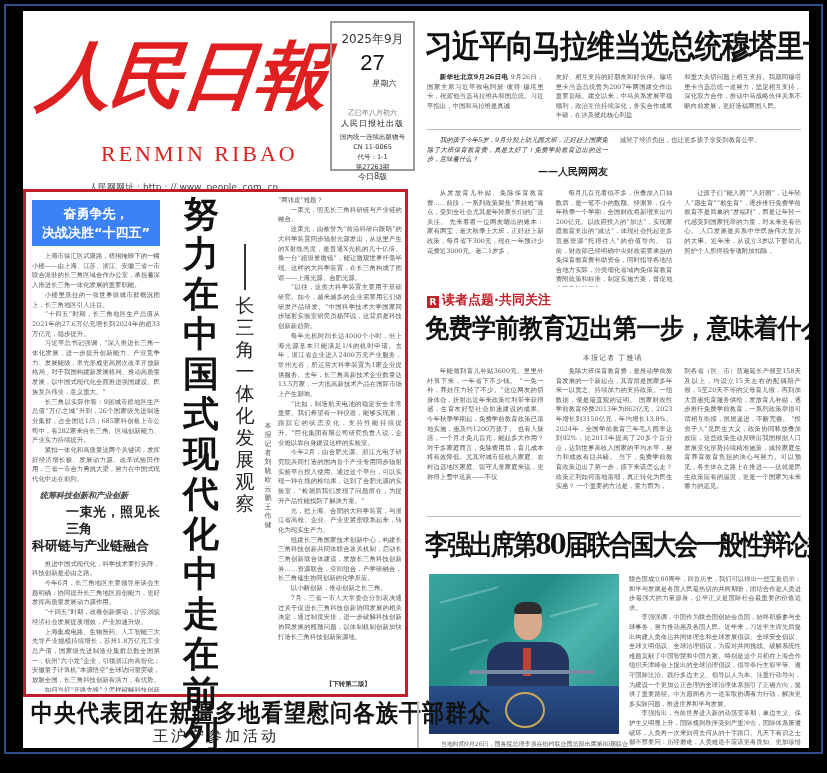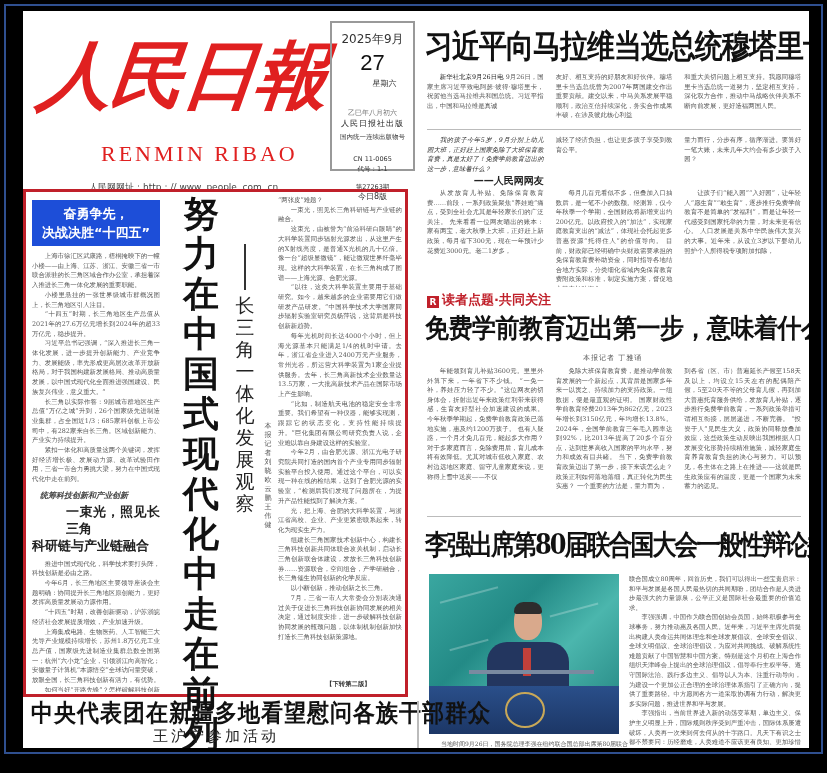--- a/index.html
+++ b/index.html
@@ -22,21 +22,21 @@
   .datebox .wk { font-size: 8px; margin-top: 2px; color: #333; padding-left: 24px; }
   .datebox .lunar { font-size: 7px; color: #777; margin-top: 19px; }
   .datebox .pub { font-size: 8px; font-family: "DejaVu Serif", serif; color: #222; letter-spacing: 1px; }
   .datebox .small { font-size: 6.5px; color: #333; margin-top: 3px; line-height: 10px; text-align: center; }
 
   
   .h-xi { position: absolute; left: 402px; top: 14px; width: 380px; font-size: 28px; font-weight: bold; color: #111; white-space: nowrap; letter-spacing: -1px; transform: scaleY(1.15); transform-origin: top left; }
   .col3 { position: absolute; display: flex; gap: 12px; }
   .col3 .c { flex: 1; font-size: 6.4px; line-height: 9.6px; color: #555; text-align: justify; text-indent: 2em; font-family: "DejaVu Serif", serif; }
   .col3 .c.noind { text-indent: 0; }
-  .b { font-weight: normal; color: #222; }
+  .b { font-weight: bold; color: #222; }
   .rule { position: absolute; height: 1px; background: #bbb; }
 
   .quote-by { text-align: right; font-weight: bold; color: #222; font-size: 10px; margin-top: 2px; font-family: "DejaVu Sans", sans-serif; }
 
   .rubric { position: absolute; left: 404px; top: 280px; font-size: 13px; font-weight: bold; color: #c0202a; white-space: nowrap; }
   .rubric .sq { display: inline-block; width: 12px; height: 12px; background: #c0202a; color: #fff; font-size: 9px; text-align: center; line-height: 12px; vertical-align: -1px; margin-right: 3px; }
   .h-edu { position: absolute; left: 402px; top: 300px; font-size: 24px; font-weight: bold; color: #111; white-space: nowrap; letter-spacing: -0.5px; transform: scaleY(1.1); transform-origin: top left; }
   .byline-edu { position: absolute; left: 560px; top: 342px; font-size: 7px; color: #555; letter-spacing: 1px; white-space: nowrap; }
 
   .h-li { position: absolute; left: 402px; top: 515px; font-size: 24px; color: #111; white-space: nowrap; letter-spacing: -2px; font-family: "DejaVu Serif", serif; font-weight: bold; transform: scaleY(1.15); transform-origin: top left; }
@@ -49,21 +49,21 @@
   .photo .speaker-body { position: absolute; left: 58px; top: 68px; width: 82px; height: 48px; background: #23365f; border-radius: 20px 20px 0 0; }
   .photo .speaker-tie { position: absolute; left: 94px; top: 74px; width: 8px; height: 28px; background: #c2403a; }
   .photo .speaker-head { position: absolute; left: 85px; top: 30px; width: 28px; height: 36px; background: #d9a98c; border-radius: 45%; }
   .photo .speaker-hair { position: absolute; left: 85px; top: 28px; width: 28px; height: 12px; background: #2d2d2d; border-radius: 14px 14px 4px 4px; }
   .photo-caption { position: absolute; left: 406px; top: 728px; width: 200px; font-size: 6px; color: #555; line-height: 9px; font-family: "DejaVu Serif", serif; text-indent: 2em; }
   .li-body { position: absolute; left: 606px; top: 563px; width: 172px; }
   .li-body .c { font-size: 6.3px; line-height: 9.6px; color: #555; text-align: justify; text-indent: 2em; font-family: "DejaVu Serif", serif; }
 
   
   .feature { position: absolute; left: 0; top: 178px; width: 385px; height: 508px; border: 3px solid #c0202a; }
-  .tag { position: absolute; left: 6px; top: 8px; width: 128px; height: 46px; background: #1d4ed8; color: #fff; text-align: center; font-weight: bold; font-size: 13px; line-height: 19px; padding-top: 4px; }
+  .tag { position: absolute; left: 6px; top: 8px; width: 128px; height: 46px; background: #3b82f6; color: #fff; text-align: center; font-weight: bold; font-size: 13px; line-height: 19px; padding-top: 4px; }
   .feat-col { position: absolute; font-size: 6.4px; line-height: 9.7px; color: #555; text-align: justify; font-family: "DejaVu Serif", serif; }
   .feat-col p { text-indent: 2em; }
   .sub-kicker { font-size: 8px; color: #444; margin-top: 6px; text-indent: 1em; font-style: italic; font-weight: bold; }
   .sub-head { font-size: 13px; color: #222; line-height: 17px; font-weight: bold; margin: 2px 0 6px; }
   .sub-head .l1 { display: block; padding-left: 34px; }
   .v-head { position: absolute; left: 145px; top: 2px; width: 60px; font-size: 36px; font-weight: bold; color: #111; line-height: 40px; text-align: center; white-space: normal; word-break: break-all; }
   .v-sub { position: absolute; left: 207px; top: 52px; width: 24px; font-family: "DejaVu Serif", serif; font-size: 19px; line-height: 22px; color: #222; text-align: center; word-break: break-all; }
   .v-sub .dash { display: block; width: 2px; height: 46px; background: #333; margin: 0 auto 4px; }
   .v-by { position: absolute; left: 236px; top: 230px; width: 12px; font-family: "DejaVu Serif", serif; font-size: 7px; line-height: 9px; color: #555; word-break: break-all; text-align: center; }
   .cont { text-align: left; font-weight: bold; color: #333; }
@@ -88,41 +88,40 @@
   <div class="logo-en">RENMIN  RIBAO</div>
   <div class="site-url">人民网网址：http：// www. people. com. cn</div>
 
   <div class="datebox">
     <div class="ym">2025年9月</div>
     <div class="day">27</div>
     <div class="wk">星期六</div>
     <div class="lunar">乙巳年八月初六</div>
     <div class="pub">人民日报社出版</div>
     <div class="small">国内统一连续出版物号</div>
-    <div class="small" style="margin-top:12px">CN 11-0065</div>
+    <div class="small" style="margin-top:0">CN 11-0065</div>
     <div class="small" style="margin-top:0">代号：1-1</div>
-    <div class="small" style="margin-top:8px">第27263期</div>
+    <div class="small" style="margin-top:0">第27263期</div>
     <div class="small" style="margin-top:0;font-size:8px">今日8版</div>
   </div>
 
   <div class="h-xi">习近平向马拉维当选总统穆塔里卡致贺电</div>
   <div class="col3" style="left:404px;top:62px;width:374px;">
     <div class="c"><span class="b">新华社北京9月26日电</span> <span>9月26日，国家主席习近平致电阿瑟·彼得·穆塔里卡，祝贺他当选马拉维共和国总统。习近平指出，中国和马拉维是真诚</span></div>
     <div class="c noind">友好、相互支持的好朋友和好伙伴。穆塔里卡当选总统曾为2007年两国建交作出重要贡献。建交以来，中马关系发展平稳顺利，政治互信持续深化，务实合作成果丰硕，在涉及彼此核心利益</div>
     <div class="c noind">和重大关切问题上相互支持。我愿同穆塔里卡当选总统一道努力，坚定相互支持，深化双方合作，推动中马战略伙伴关系不断向前发展，更好造福两国人民。</div>
   </div>
   <div class="rule" style="left:404px;top:118px;width:374px;"></div>
 
   <div class="col3" style="left:404px;top:125px;width:374px;">
     <div class="c">
       <div style="font-style:italic;color:#333">我的孩子今年5岁，9月分别上幼儿园大班，正好赶上国家免除了大班保育教育费，真是太好了！免费学前教育迈出的这一步，意味着什么？</div>
       <div class="quote-by">——人民网网友</div>
     </div>
     <div class="c noind">减轻了经济负担，也让更多孩子享受到教育公平。</div>
-    <div class="c noind">量力而行，分步有序，循序渐进。要算好一笔大账，未来几年大约会有多少孩子入园？</div>
   </div>
   <div class="col3" style="left:404px;top:178px;width:374px;height:98px;overflow:hidden;">
     <div class="c">从发放育儿补贴、免除保育教育费……前段，一系列政策聚焦“养娃难”痛点，受到全社会尤其是年轻家长们的广泛关注。 先来看看一位网友晒出的账本：家有两宝，老大秋季上大班，正好赶上新政策，每月省下300元，现在一年预计少花费近3000元。老二1岁多，</div>
     <div class="c">每月几百元看似不多，但叠加入口抽数后，是一笔不小的数额。经测算，仅今年秋季一个学期，全国财政将新增支出约200亿元。以政府投入的“加法”，实现家庭教育支出的“减法”，体现社会托起更多普惠资源“托得住人”的价值导向。 目前，财政部已经明确中央财政需要承担的免保育教育费补助资金，同时指导各地结合地方实际，分类细化省域内免保育教育费附政策和标准，制定实施方案，督促地方落实补助资金。</div>
     <div class="c">让孩子们“能入园”“入好园”，让年轻人“愿生育”“敢生育”，逐步推行免费学前教育不是简单的“发福利”，而是让年轻一代感受到国家托举的力量，对未来更有信心。 人口发展是关系中华民族伟大复兴的大事。近年来，从设立3岁以下婴幼儿照护个人所得税专项附加扣除，</div>
   </div>
 
   <div class="rubric"><span class="sq">R</span><span>读者点题·共同关注</span></div>
   <div class="h-edu">免费学前教育迈出第一步，意味着什么</div>
   <div class="byline-edu">本报记者  丁雅诵</div>

